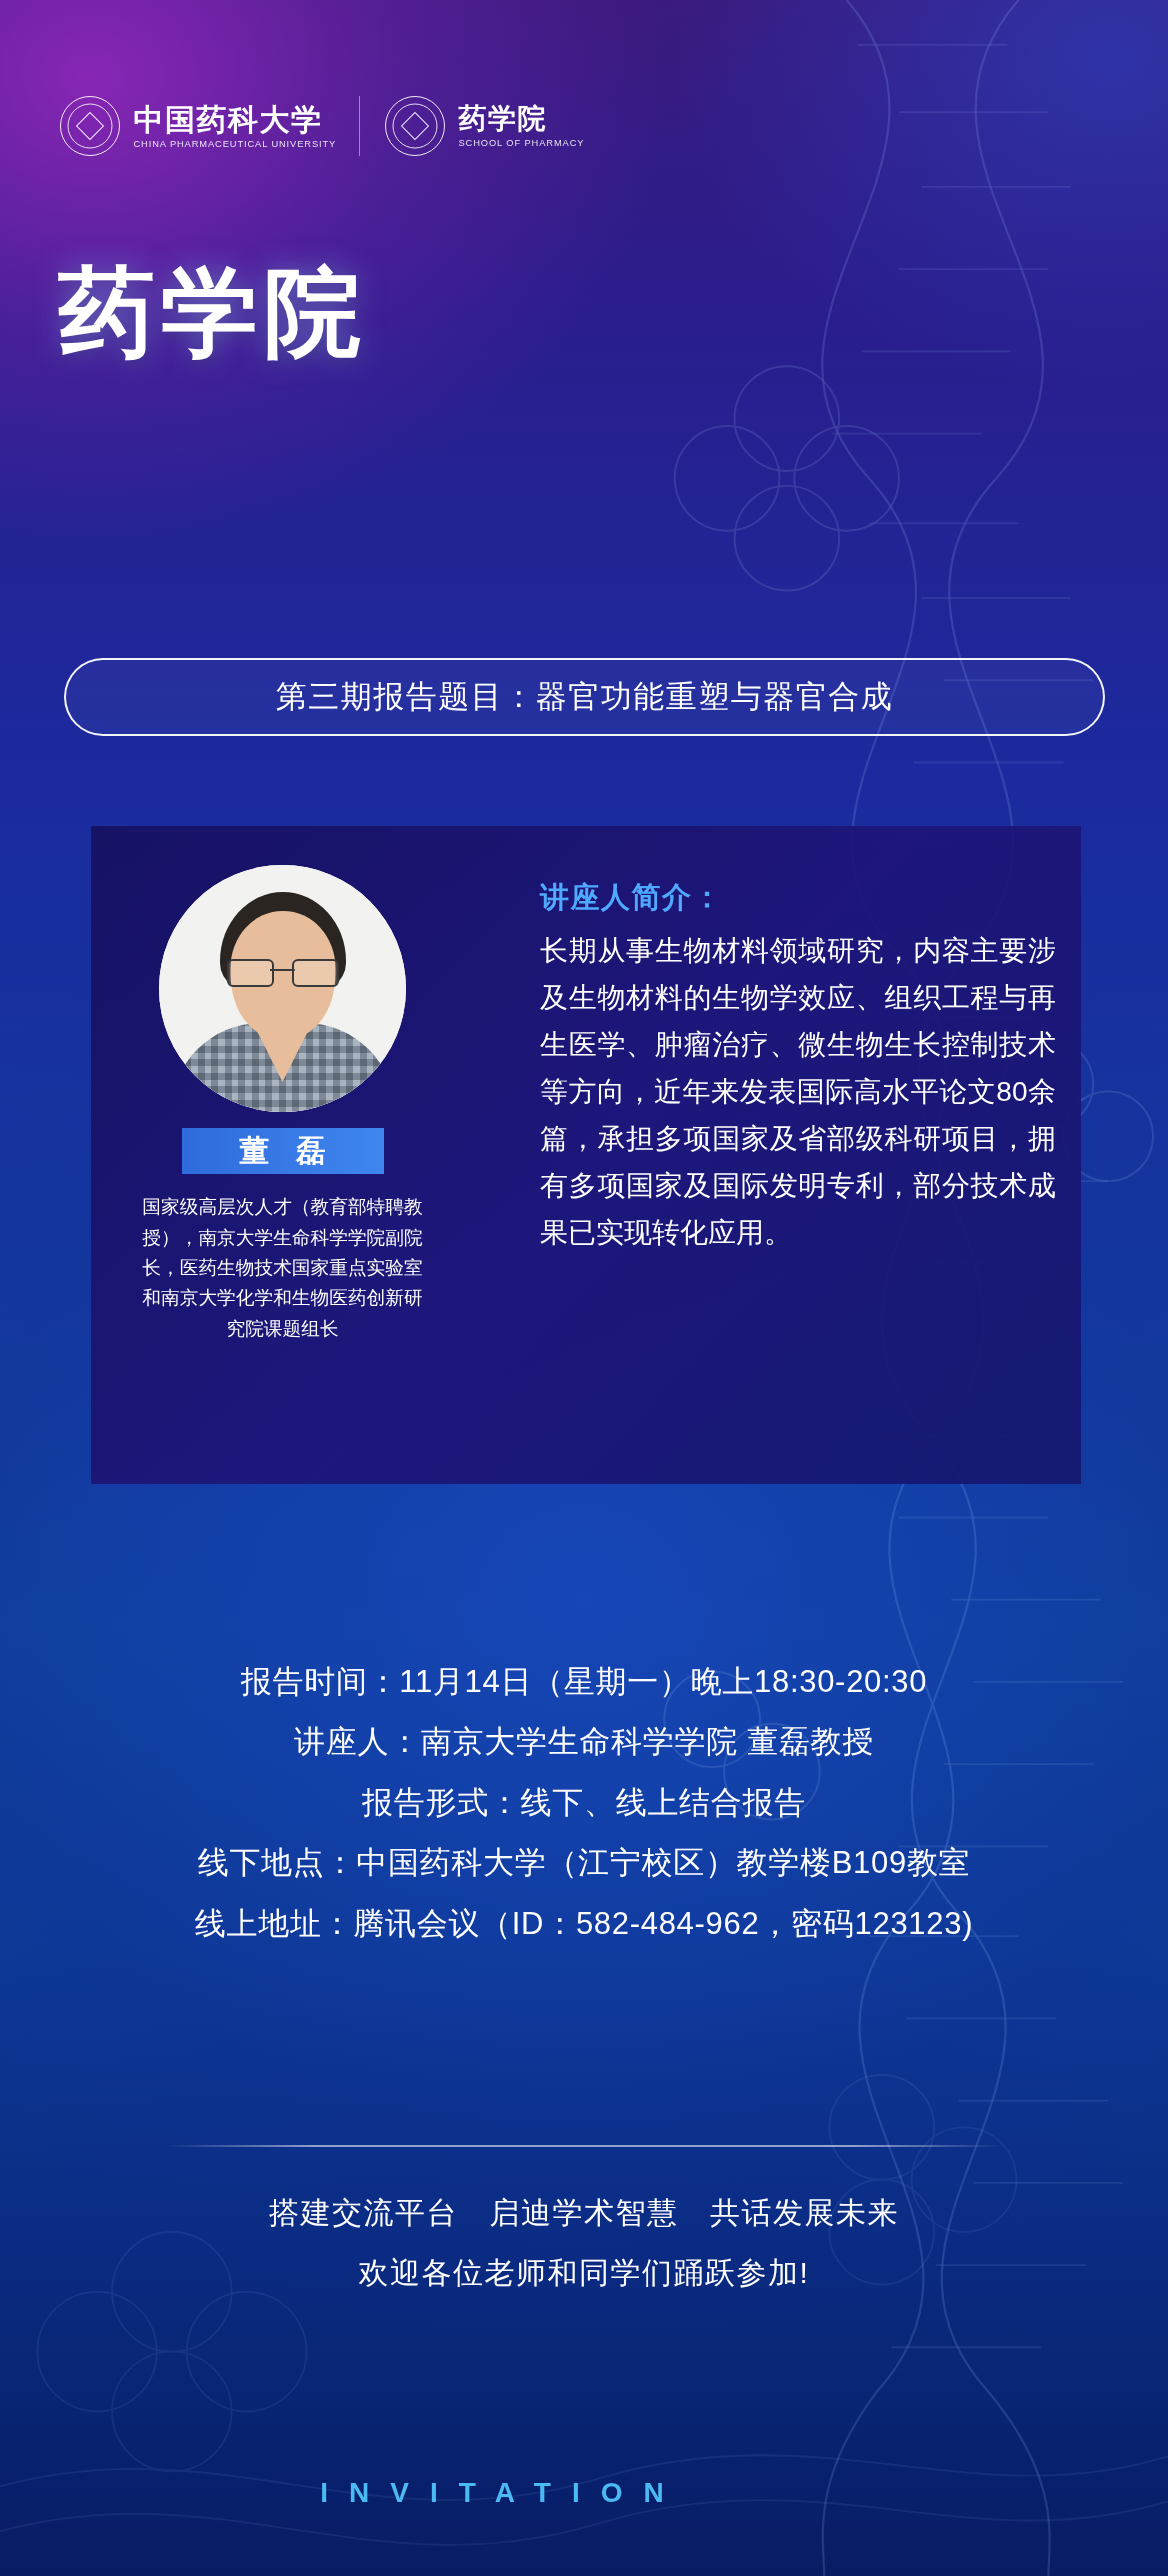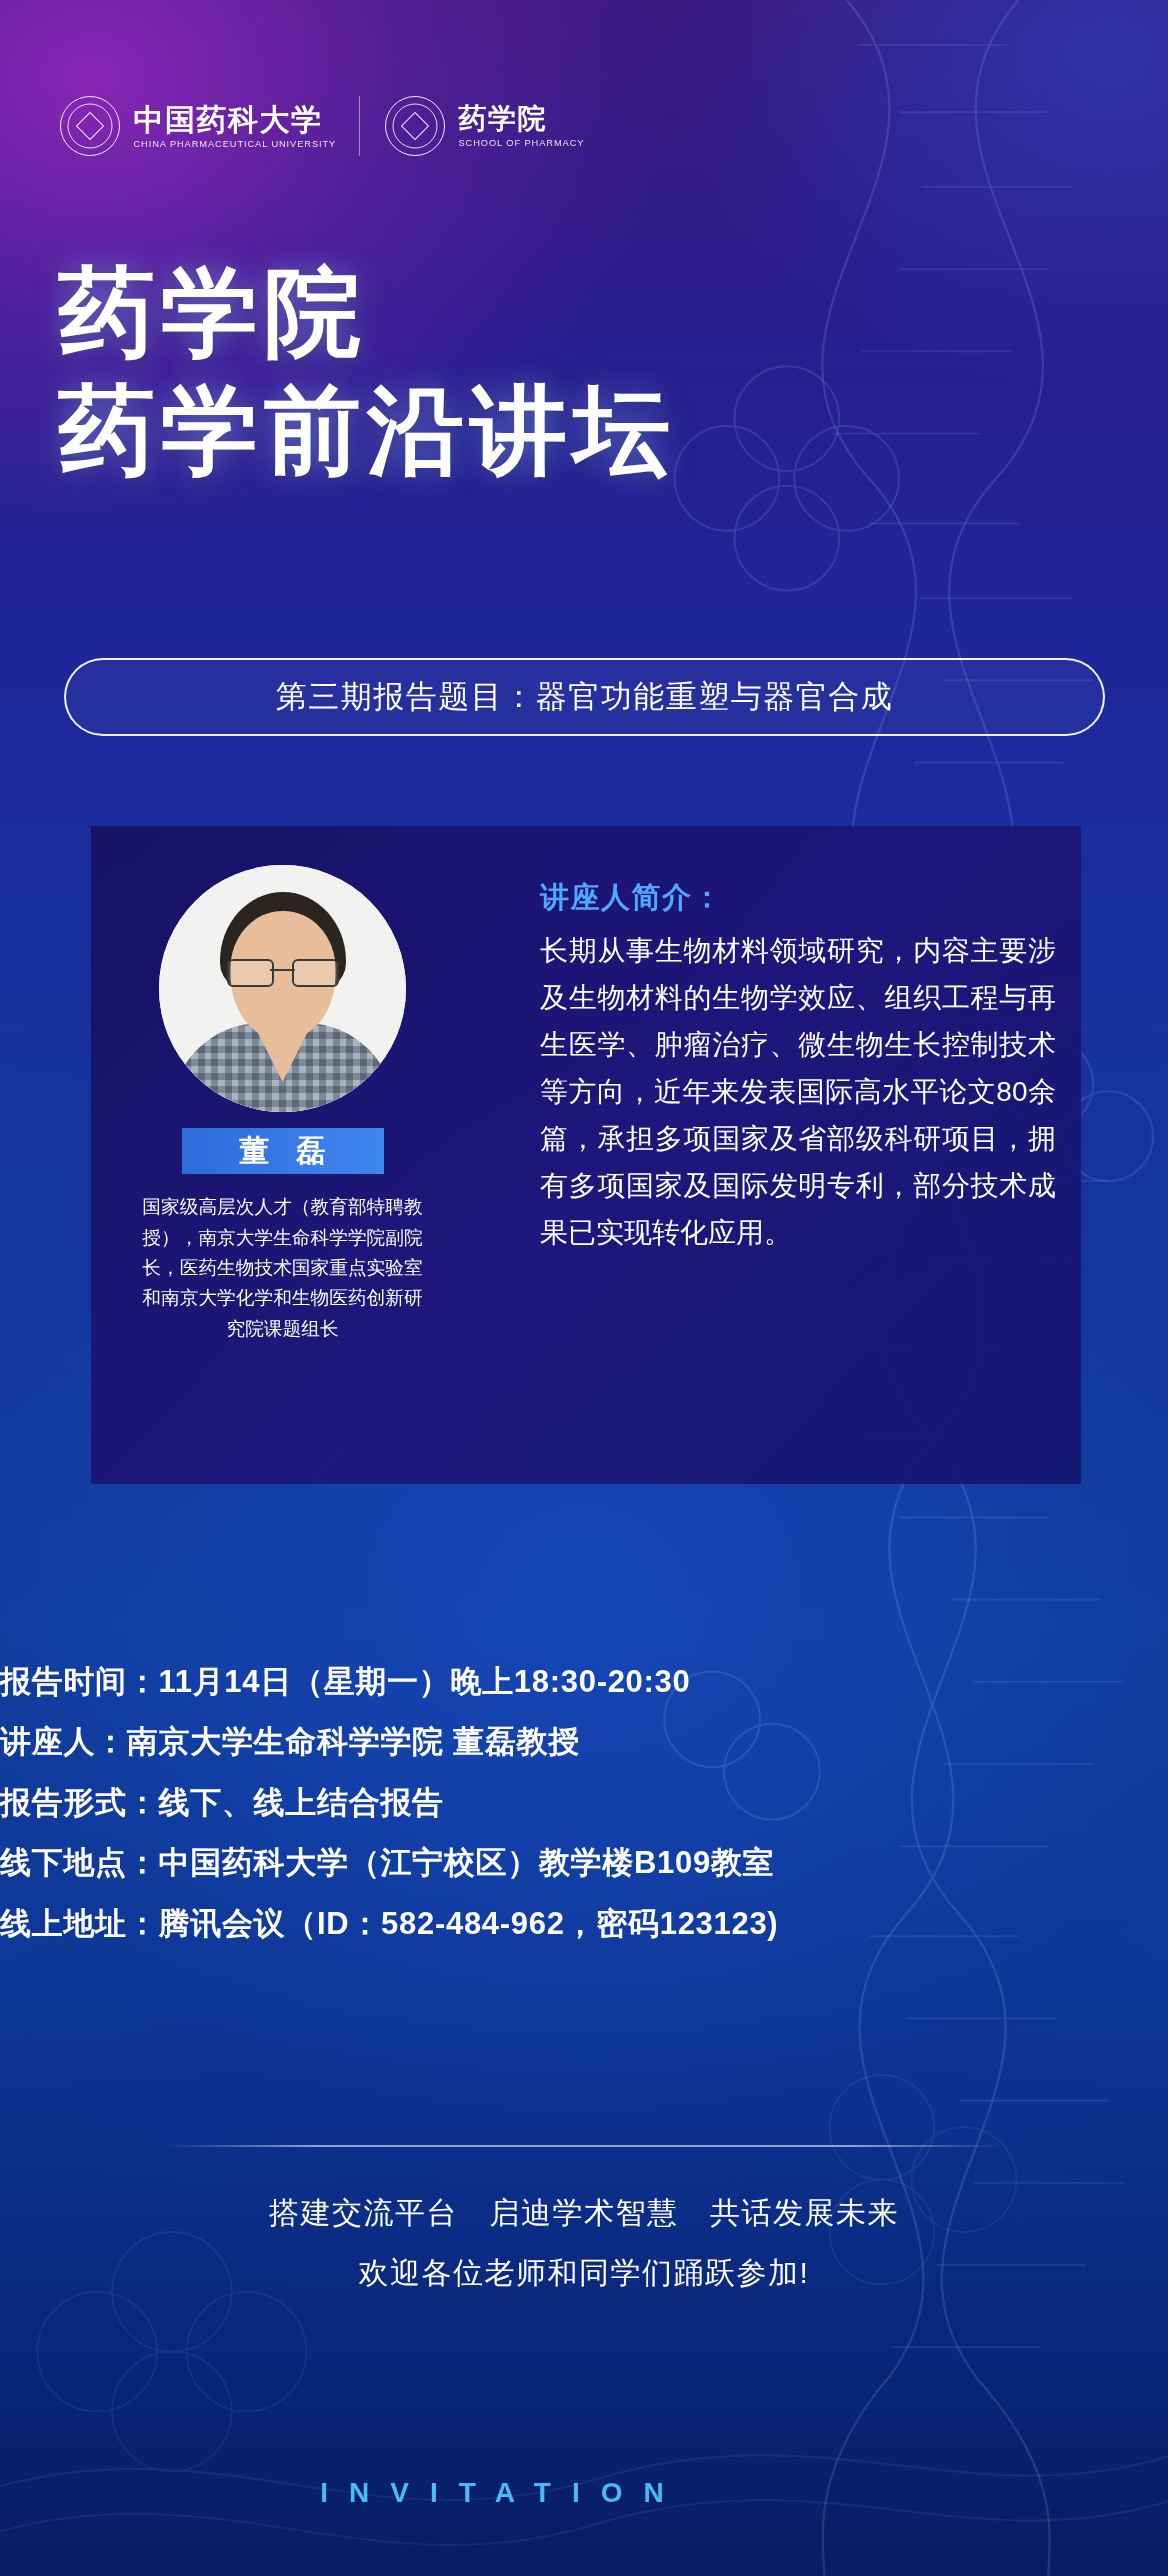--- a/index.html
+++ b/index.html
@@ -282,21 +282,21 @@
     line-height: 1.68;
     text-align: justify;
   }
 
   
   .info {
     position: absolute;
     top: 1652px;
     left: 0;
     width: 1168px;
-    font-weight: bold;
+    text-align: center;
   }
   .info-line {
     color: #ffffff;
     font-size: 31px;
     line-height: 1.95;
     letter-spacing: 0.7px;
   }
 
   
   .divider {
@@ -416,21 +416,20 @@
       <div class="seal"></div>
       <div class="logo-text small">
         <span class="cn">药学院</span>
         <span class="en">SCHOOL OF PHARMACY</span>
       </div>
     </div>
   </div>
 
   <div class="title-wrap">
     <div class="title-line">药学院</div>
-    <div class="title-line">药学前沿讲坛</div>
   </div>
 
   <div class="topic">第三期报告题目：器官功能重塑与器官合成</div>
 
   <div class="card">
     <div class="card-left">
       <div class="avatar">
         <div class="bg"></div>
         <div class="body"></div>
         <div class="collar"></div>

